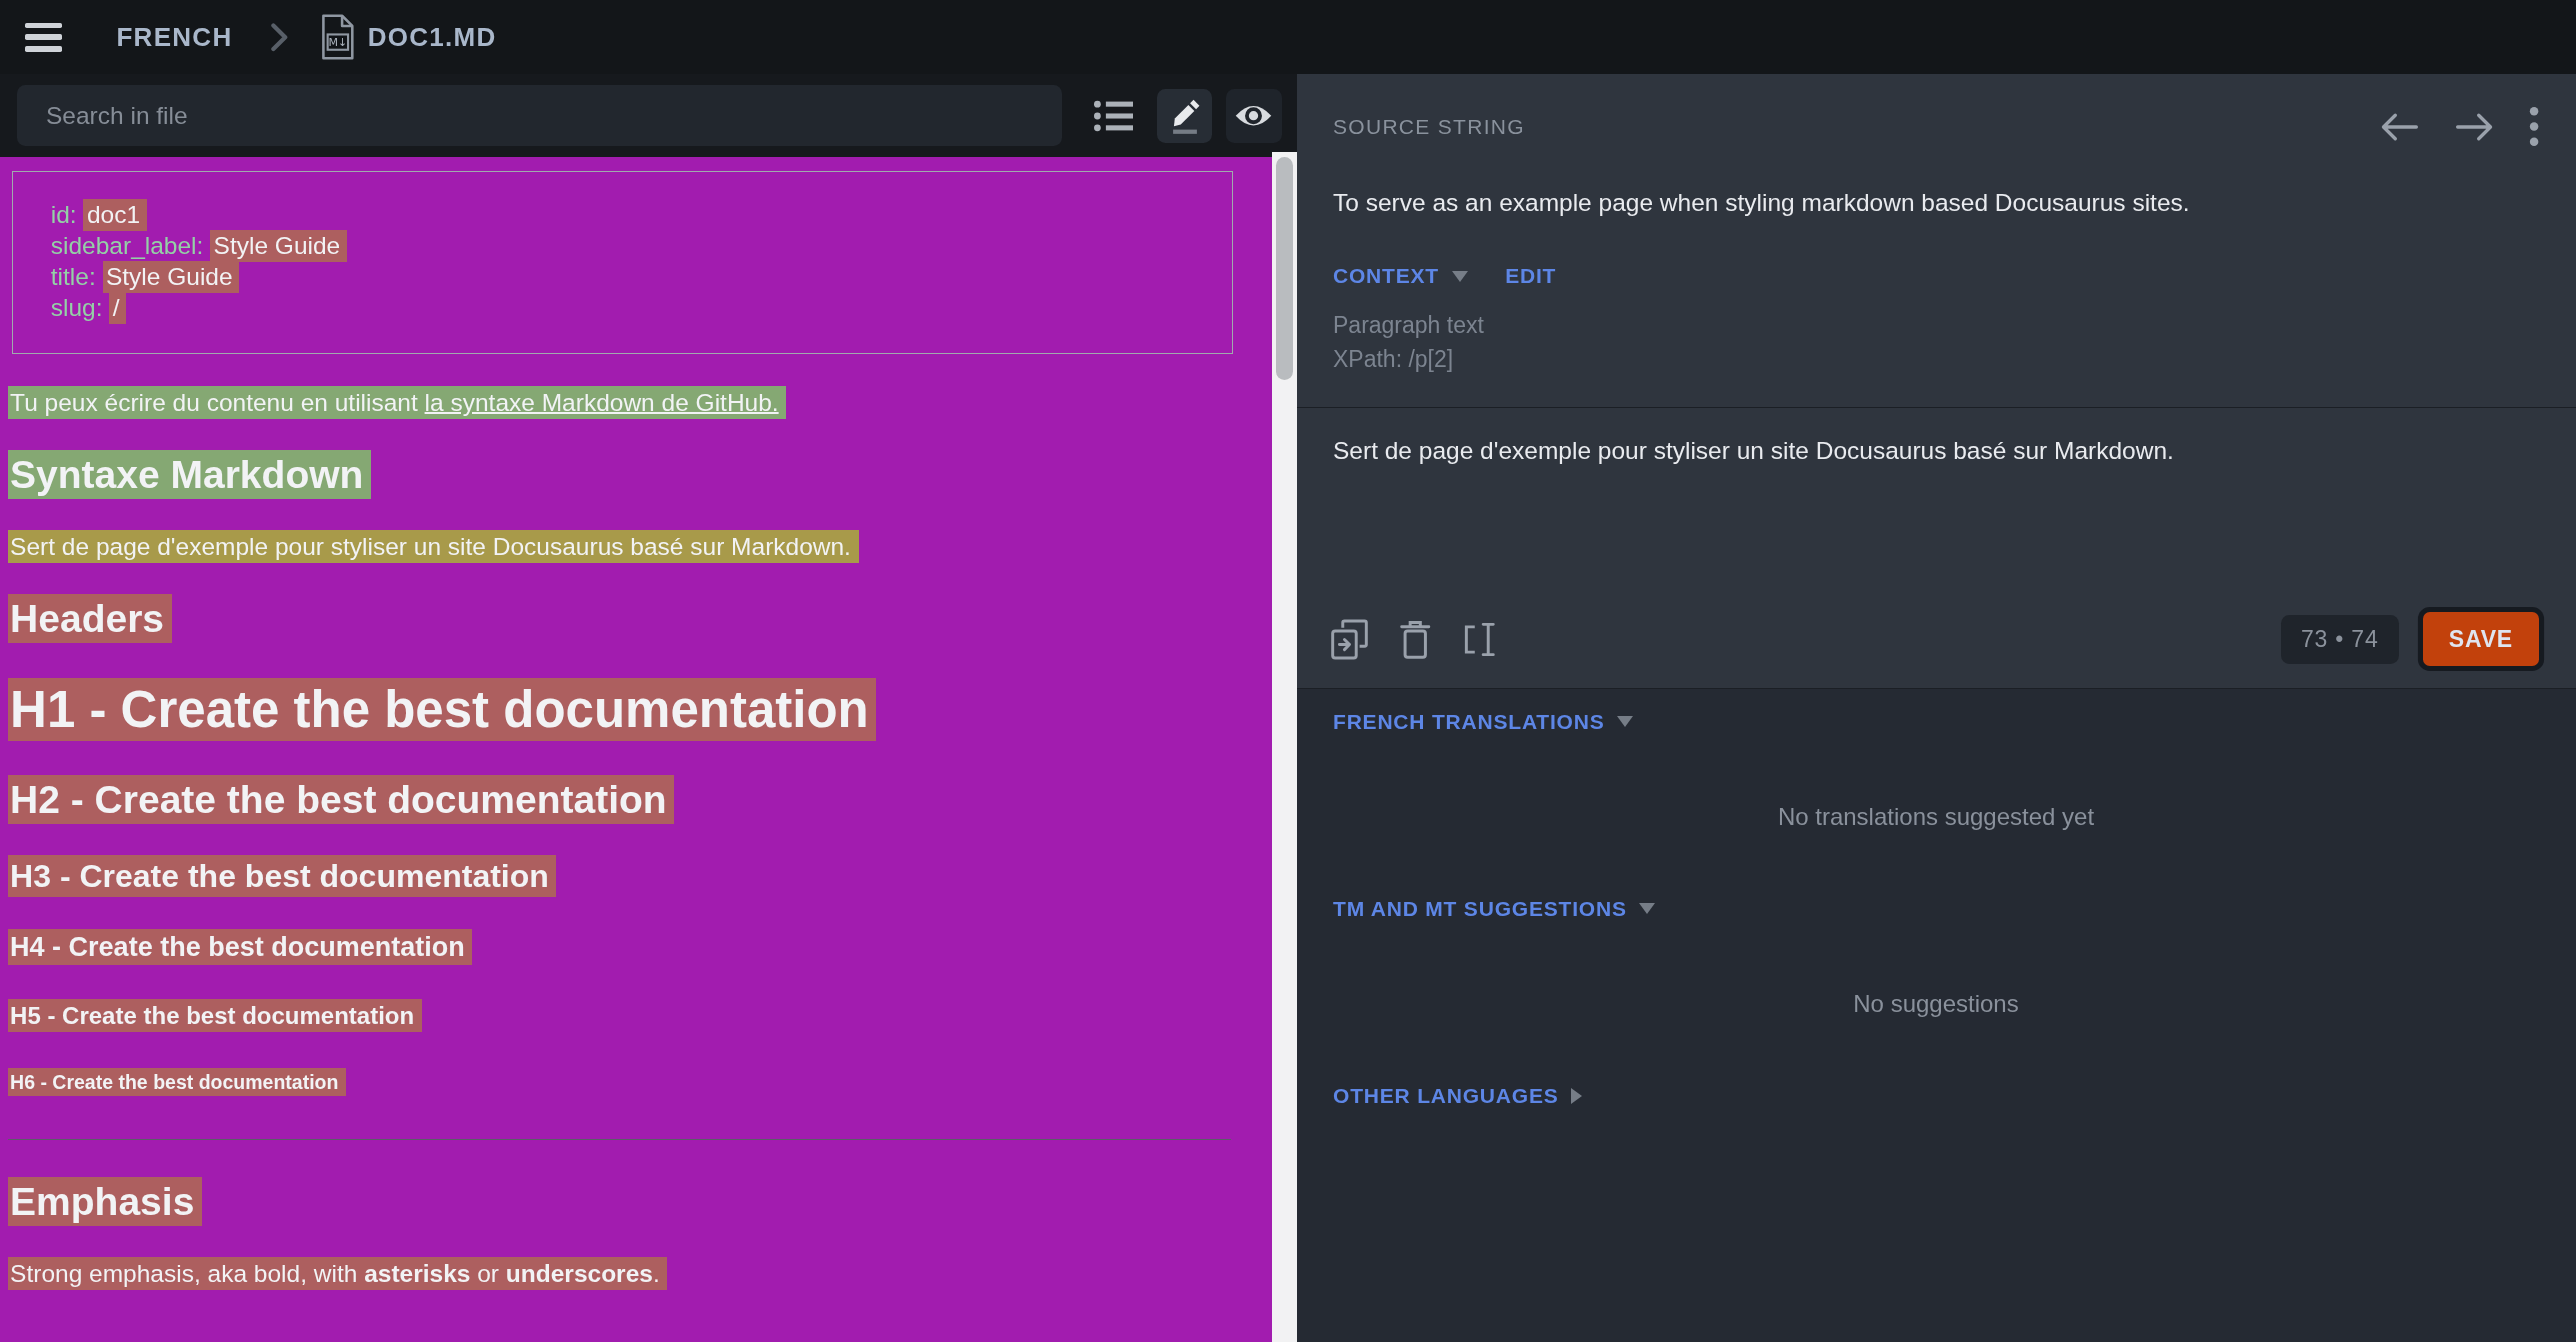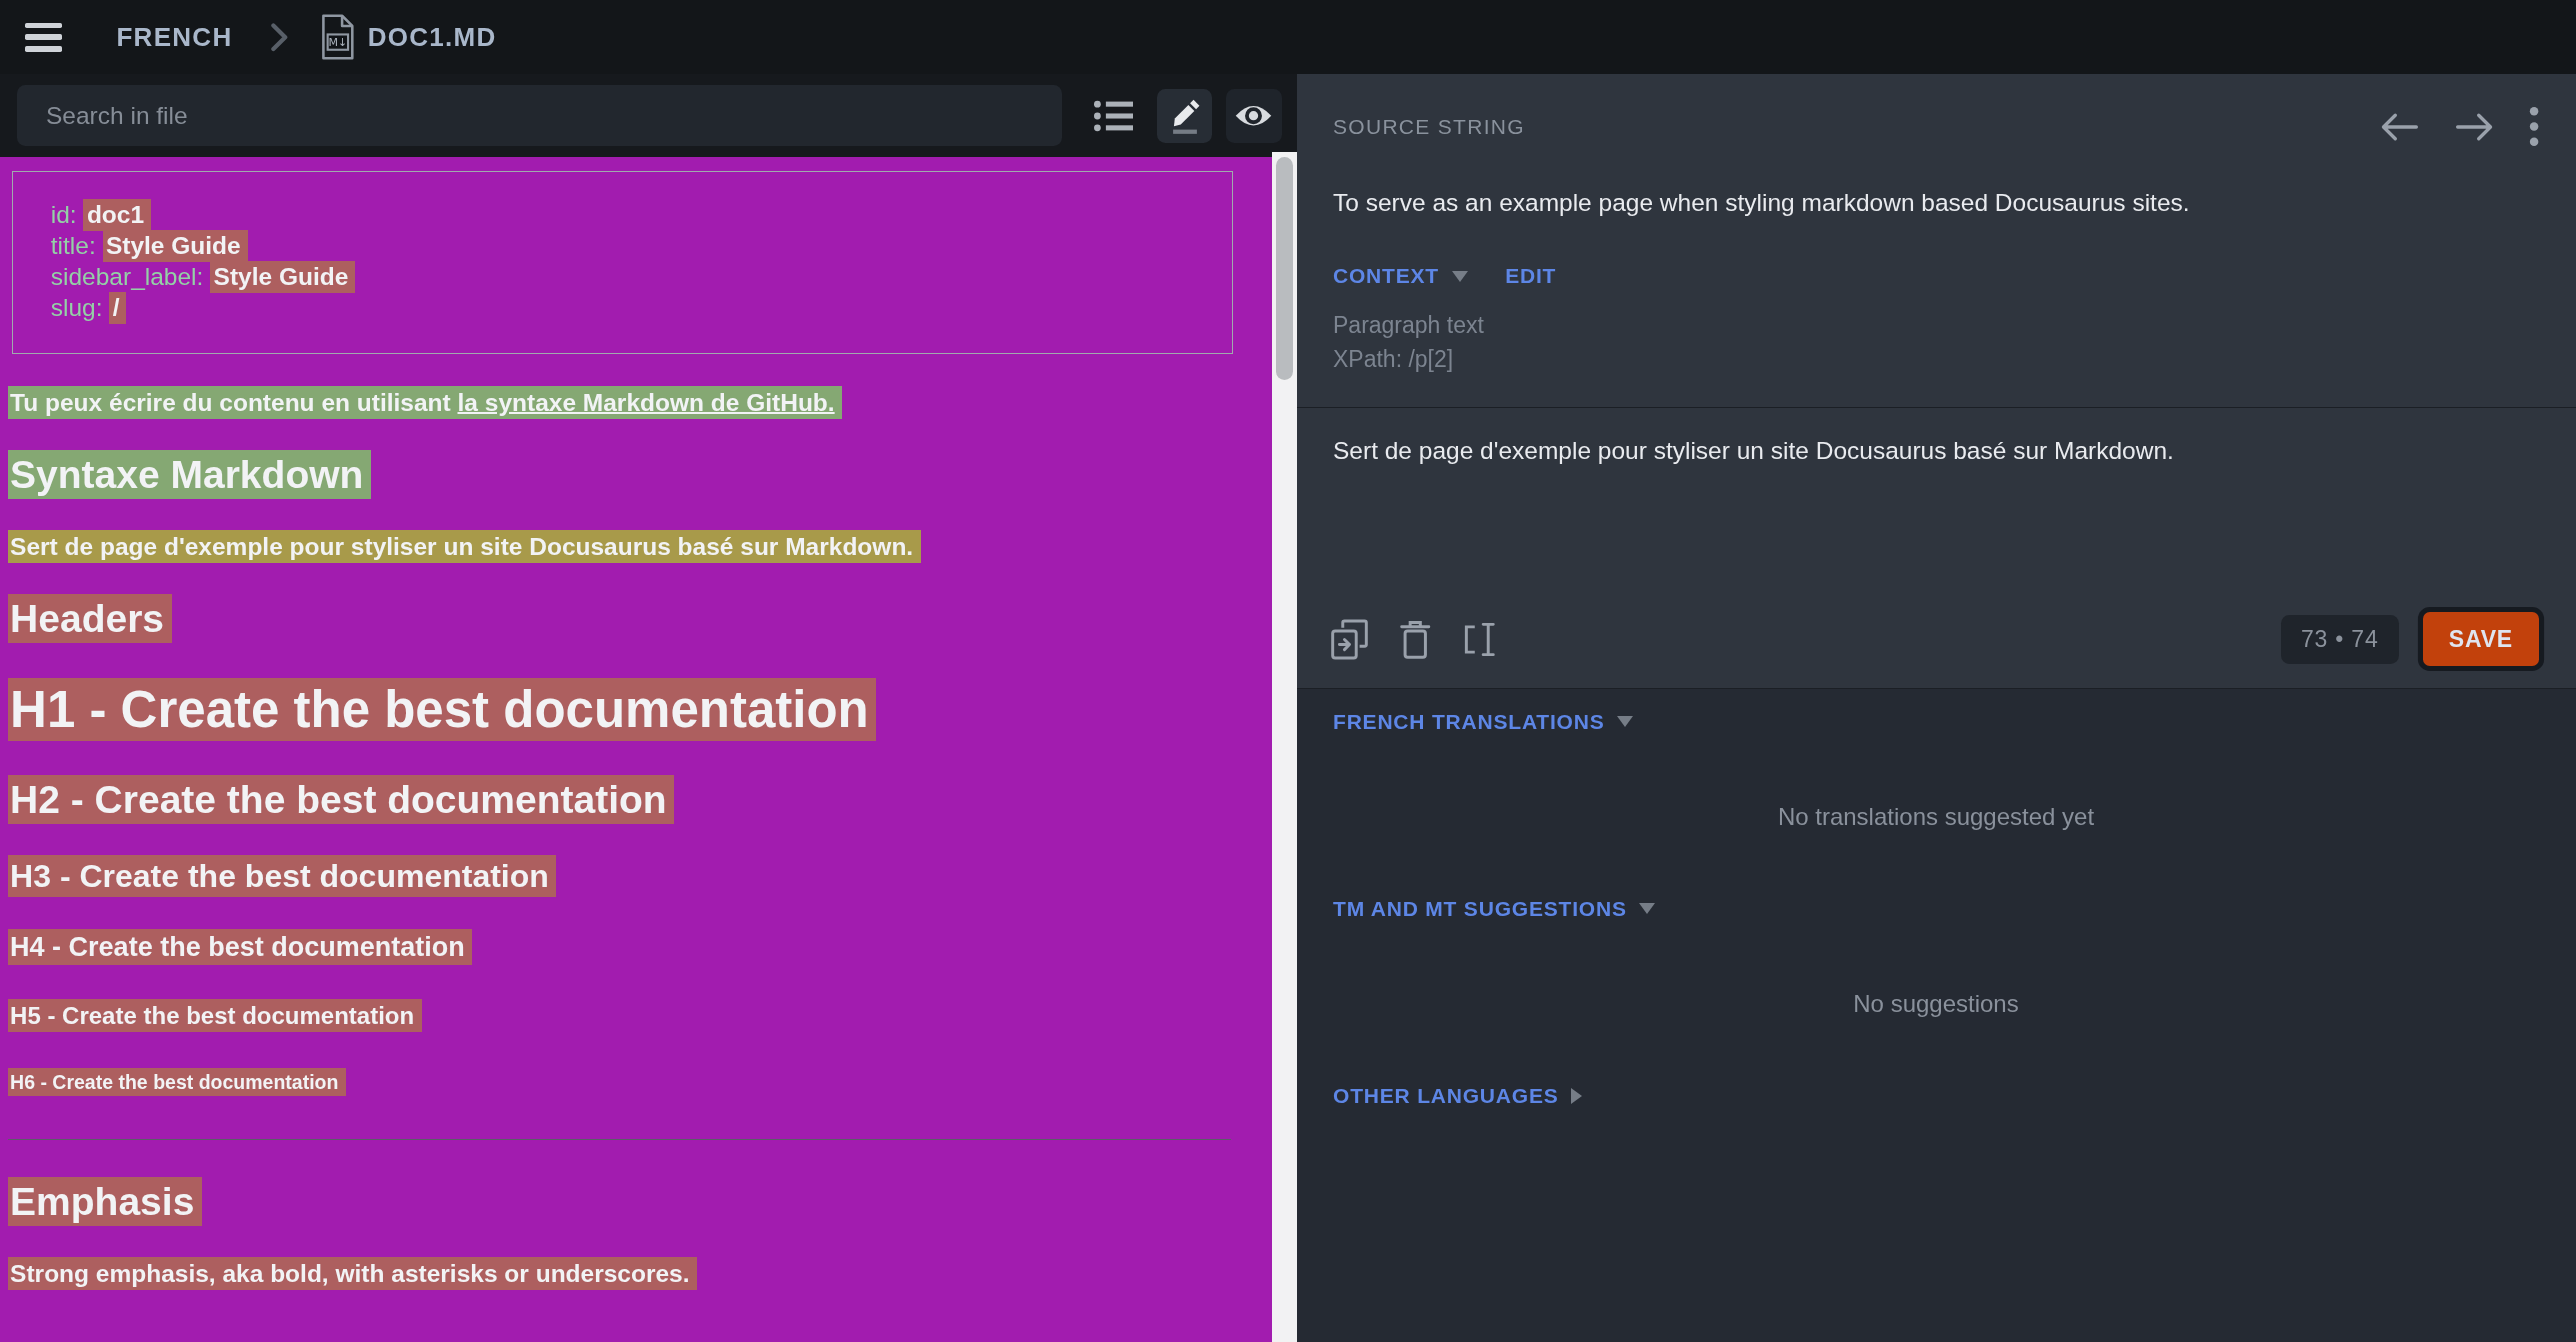--- a/index.html
+++ b/index.html
@@ -24,21 +24,21 @@
   .searchinput::placeholder { color:#868d97; }
   .iconbtn { border-radius:8.5px; display:flex; align-items:center; justify-content:center; cursor:pointer; }
   .btn-list { margin-left:25.4px; width:52px; height:52px; }
   .btn-edit { margin-left:17px; width:56px; height:54px; background:#272d35; }
   .btn-eye  { margin-left:13.5px; width:56px; height:54px; background:#1f242b; }
 
   .doc { position:absolute; top:83px; left:0; right:25.4px; bottom:0; overflow:hidden; padding:13.5px 22px 0 7.6px; }
   .fm-box { border:1.7px solid #a0abad; margin:0 17px 30.5px 4.2px; padding:27px 17px 30.5px 38px;
     font-size:24.5px; line-height:31px; }
   .fm-key { color:#94d1a6; }
-  .hl { color:#f2f3f5; padding:2.5px 7.6px 4.2px 2.5px; cursor:pointer;font-weight:bold; }
+  .hl { color:#f2f3f5; padding:2.5px 7.6px 4.2px 2.5px; cursor:pointer; }
   .hl.red    { background:#ad5f5f; }
   .hl.green  { background:#85a873; }
   .hl.olive  { background:#a89a4a; }
   .fm-box .hl { padding:1.7px 6.8px 3.4px 3.4px; }
   .dp  { font-size:24.5px; margin:34px 0; font-weight:normal; color:#f2f3f5; }
   .dh1 { font-size:51px; margin:39px 0; }
   .dh2 { font-size:39px; margin:36px 0; }
   .dh3 { font-size:32px; margin:34px 0 37px; }
   .dh4 { font-size:27px; margin:36px 0 39px; }
   .dh5 { font-size:24px; margin:19px 0 41px; }
@@ -131,22 +131,22 @@
           <path d="M2 15 Q23 -8 44 15 Q23 38 2 15 Z" fill="#d8dbdf"></path>
           <circle cx="23" cy="15" r="10" fill="#1f242b"></circle>
           <circle cx="23" cy="15" r="5.5" fill="#d8dbdf"></circle>
         </svg>
       </div>
     </div>
 
     <div class="doc">
       <div class="fm-box">
         <div><span class="fm-key">id:</span> <mark class="hl red">doc1</mark></div>
+        <div><span class="fm-key">sidebar_label:</span> <mark class="hl red">Style Guide</mark></div>
         <div><span class="fm-key">title:</span> <mark class="hl red">Style Guide</mark></div>
-        <div><span class="fm-key">sidebar_label:</span> <mark class="hl red">Style Guide</mark></div>
         <div><span class="fm-key">slug:</span> <mark class="hl red">/</mark></div>
       </div>
 
       <p class="dp"><mark class="hl green"><span>Tu peux écrire du contenu en utilisant </span><span class="u">la syntaxe Markdown de GitHub.</span></mark></p>
 
       <h2 class="dh2"><mark class="hl green">Syntaxe Markdown</mark></h2>
 
       <p class="dp"><mark class="hl olive">Sert de page d'exemple pour styliser un site Docusaurus basé sur Markdown.</mark></p>
 
       <h2 class="dh2"><mark class="hl red">Headers</mark></h2>

